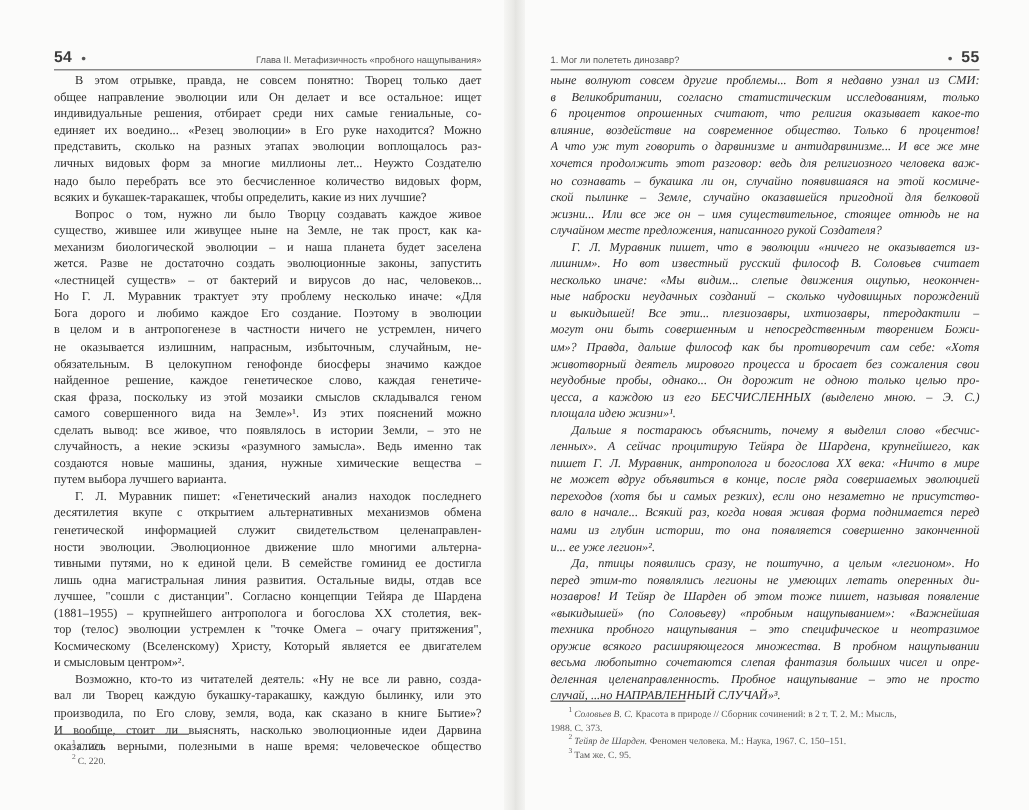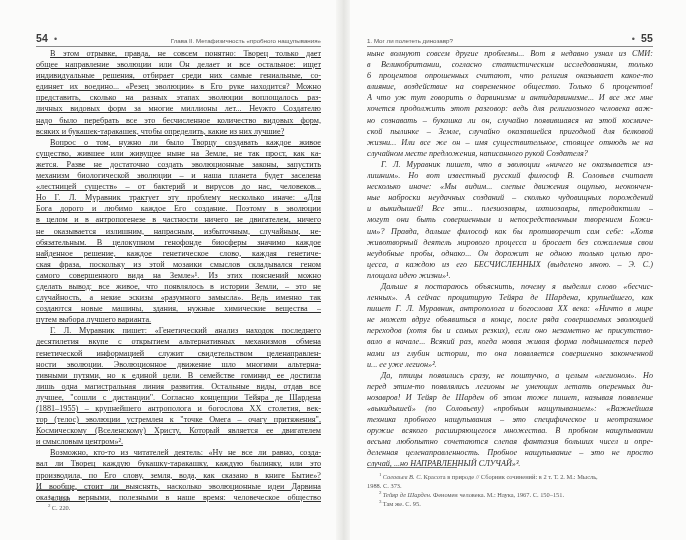--- a/index.html
+++ b/index.html
@@ -22,21 +22,21 @@
   .bullet { font-size: 9px; color: #555; margin: 0 6px; }
   .running { font-size: 6.2px; color: #555; white-space: nowrap; }
   .left .running { margin-left: auto; }
   .right .running { margin-right: auto; }
 
   .rule { position: absolute; top: 46px; height: 1px; background: #8a8a8a; }
   .left .rule { left: 36px; width: 285px; }
   .right .rule { left: 24px; width: 286px; }
 
   .body { position: absolute; top: 48px; font-size: 8.2px; line-height: 11.1px; color: #2d2d2d; text-align: justify; }
-  .left .body { left: 36px; width: 285px; text-decoration: underline; }
+  .left .body { left: 36px; width: 285px; }
   .right .body { left: 24px; width: 286px; font-style: italic; }
   .line { display: block; white-space: nowrap; overflow: hidden; text-align-last: justify; }
   .line.last { text-align-last: left; }
   .indent { padding-left: 14px; }
 
   .fn-rule { position: absolute; height: 1px; background: #777; width: 90px; }
   .left .fn-rule { left: 36px; top: 489px; }
   .right .fn-rule { left: 24px; top: 467px; }
 
   .footnotes { position: absolute; font-size: 6.4px; line-height: 9px; color: #555; }
@@ -64,26 +64,26 @@
         <span class="line indent">В этом отрывке, правда, не совсем понятно: Творец только дает</span>
         <span class="line">общее направление эволюции или Он делает и все остальное: ищет</span>
         <span class="line">индивидуальные решения, отбирает среди них самые гениальные, со-</span>
         <span class="line">единяет их воедино... «Резец эволюции» в Его руке находится? Можно</span>
         <span class="line">представить, сколько на разных этапах эволюции воплощалось раз-</span>
         <span class="line">личных видовых форм за многие миллионы лет... Неужто Создателю</span>
         <span class="line">надо было перебрать все это бесчисленное количество видовых форм,</span>
         <span class="line last">всяких и букашек-таракашек, чтобы определить, какие из них лучшие?</span>
         <span class="line indent">Вопрос о том, нужно ли было Творцу создавать каждое живое</span>
         <span class="line">существо, жившее или живущее ныне на Земле, не так прост, как ка-</span>
+        <span class="line">механизм биологической эволюции – и наша планета будет заселена</span>
         <span class="line">жется. Разве не достаточно создать эволюционные законы, запустить</span>
-        <span class="line">механизм биологической эволюции – и наша планета будет заселена</span>
         <span class="line">«лестницей существ» – от бактерий и вирусов до нас, человеков...</span>
         <span class="line">Но Г. Л. Муравник трактует эту проблему несколько иначе: «Для</span>
         <span class="line">Бога дорого и любимо каждое Его создание. Поэтому в эволюции</span>
-        <span class="line">в целом и в антропогенезе в частности ничего не двигателем, ничего</span>
+        <span class="line">в целом и в антропогенезе в частности ничего не устремлен, ничего</span>
         <span class="line">не оказывается излишним, напрасным, избыточным, случайным, не-</span>
         <span class="line">обязательным. В целокупном генофонде биосферы значимо каждое</span>
         <span class="line">найденное решение, каждое генетическое слово, каждая генетиче-</span>
         <span class="line">ская фраза, поскольку из этой мозаики смыслов складывался геном</span>
         <span class="line">самого совершенного вида на Земле»¹. Из этих пояснений можно</span>
         <span class="line">сделать вывод: все живое, что появлялось в истории Земли, – это не</span>
         <span class="line">случайность, а некие эскизы «разумного замысла». Ведь именно так</span>
         <span class="line">создаются новые машины, здания, нужные химические вещества –</span>
         <span class="line last">путем выбора лучшего варианта.</span>
         <span class="line indent">Г. Л. Муравник пишет: «Генетический анализ находок последнего</span>

